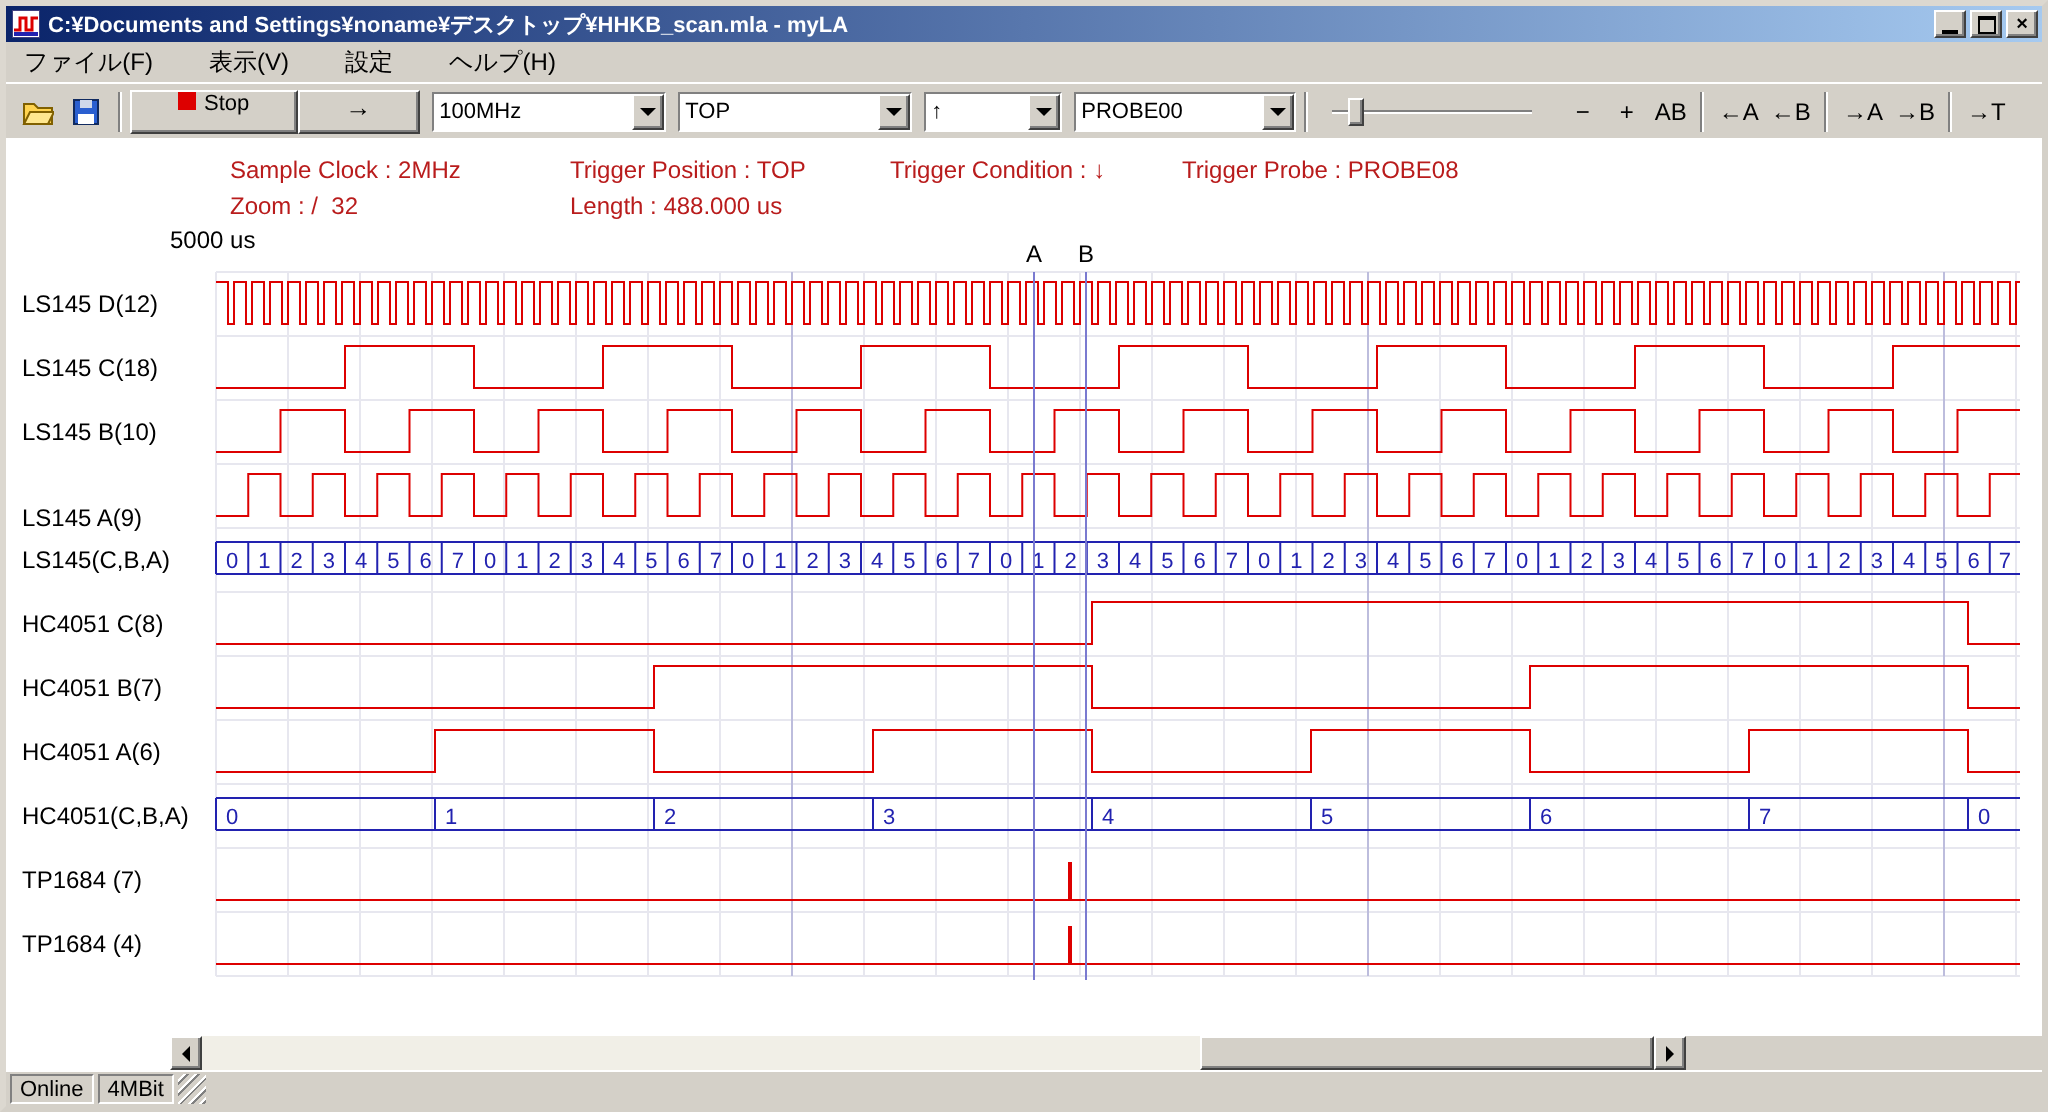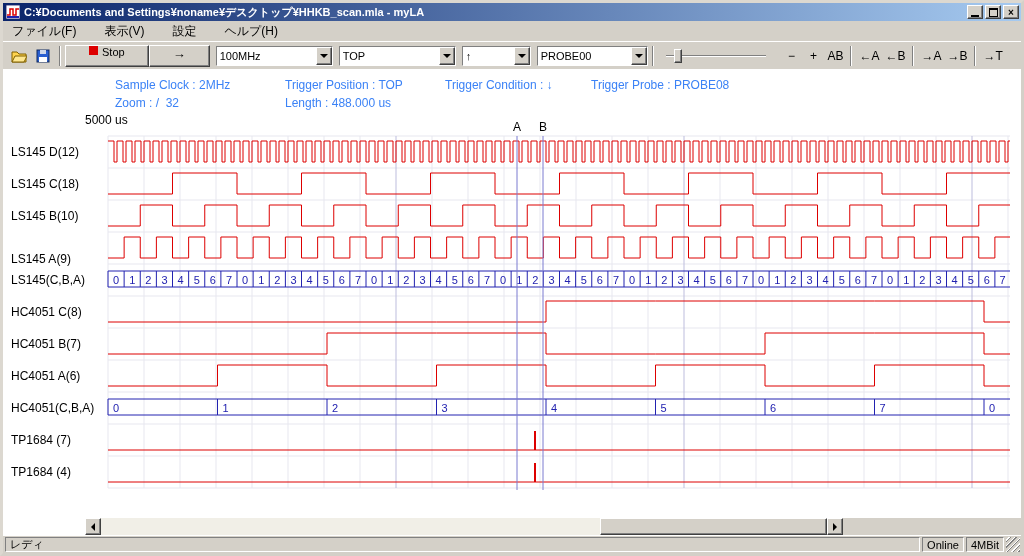--- a/index.html
+++ b/index.html
@@ -46,21 +46,21 @@
     border-left:4px solid #000; }
   .slider{ position:relative; width:100px; height:20px; margin:0 8px; }
   .slider-track{ position:absolute; left:0; right:0; top:9px; height:0;
     border-top:1px solid #808080; border-bottom:1px solid #fff; }
   .slider-thumb{ position:absolute; left:8px; top:3px; width:8px; height:14px; }
   .toolbar-nav{ display:flex; align-items:center; margin-left:6px; }
   .flatbtn{ height:20px; min-width:22px; background:transparent; border:none; font-size:12px;
     padding:0 3px; white-space:nowrap; }
   
   .client{ flex:1 1 auto; position:relative; background:#fff; overflow:hidden; }
-  .info-text{ position:absolute; font-size:12px; color:#3b82f6; white-space:pre; }
+  .info-text{ position:absolute; font-size:12px; color:#b91c1c; white-space:pre; }
   .time-label{ position:absolute; left:82px; top:44px; font-size:12px; }
   .ch-label{ position:absolute; left:8px; font-size:12px; white-space:nowrap; }
   .marker-label{ position:absolute; top:51px; font-size:12px; width:10px; text-align:center; }
   .wave-svg{ position:absolute; left:0; top:0; }
   
   .hscroll{ position:absolute; left:82px; top:449px; width:758px; height:17px;
     background:#f1efe7; }
   .sb-btn{ position:absolute; top:0; width:16px; height:17px; display:flex;
     align-items:center; justify-content:center; }
   .sb-left{ left:0; } .sb-right{ right:0; }
@@ -281,19 +281,18 @@
       <div class="ch-label" style="top: 204px;">LS145(C,B,A)</div>
       <div class="ch-label" style="top: 236px;">HC4051 C(8)</div>
       <div class="ch-label" style="top: 268px;">HC4051 B(7)</div>
       <div class="ch-label" style="top: 300px;">HC4051 A(6)</div>
       <div class="ch-label" style="top: 332px;">HC4051(C,B,A)</div>
       <div class="ch-label" style="top: 364px;">TP1684 (7)</div>
       <div class="ch-label" style="top: 396px;">TP1684 (4)</div>
     </div>
 
   <div class="statusbar">
-    <div class="sb-panel sb-ready sunken">レディ</div>
     <div class="sb-panel sunken">Online</div>
     <div class="sb-panel sunken">4MBit</div>
     <div class="sb-grip"></div>
   </div>
 
 </div>
 
 </body></html>

